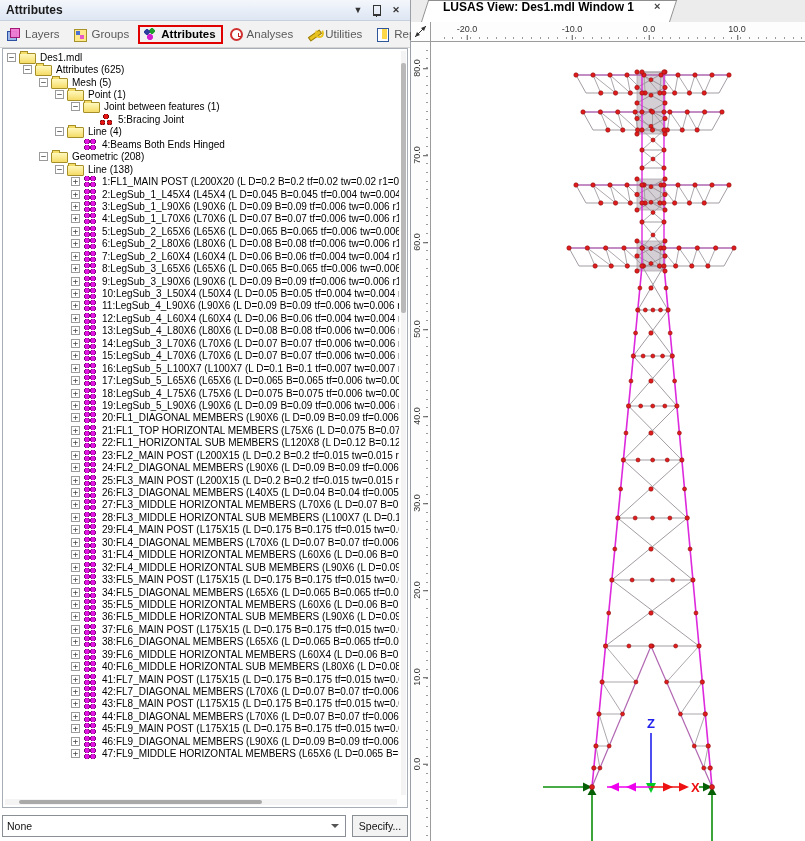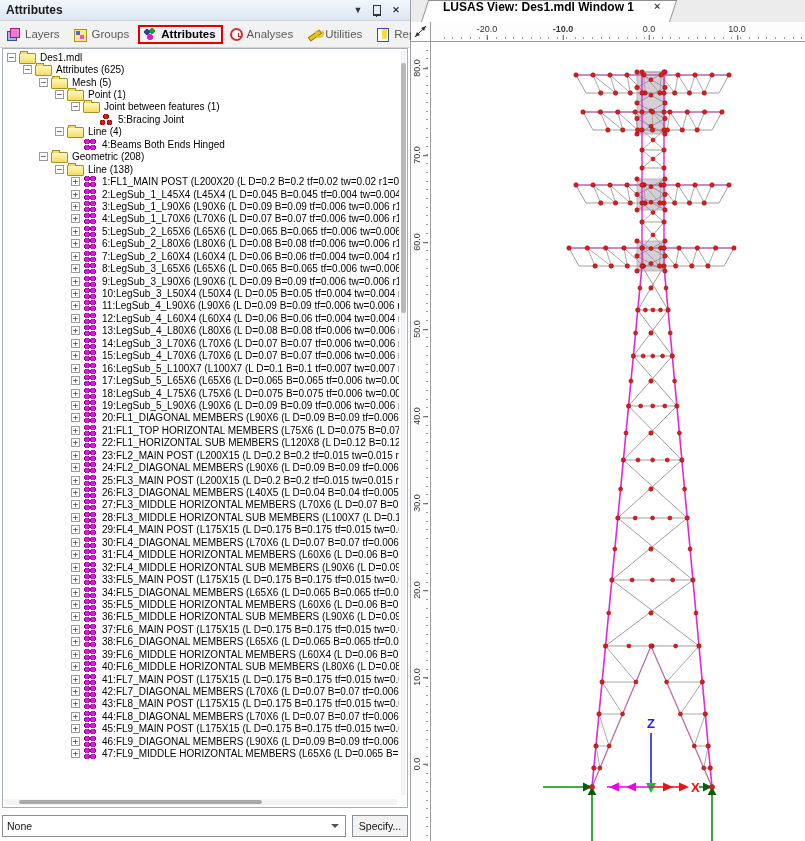--- a/index.html
+++ b/index.html
@@ -435,22 +435,22 @@
       </div>
     </div>
     <div id="corner">
       <svg width="19" height="19">
         <line x1="4" y1="15" x2="15" y2="4" stroke="#333" stroke-width="1"></line>
         <polygon points="15,4 10,6 13,9" fill="#333"></polygon>
         <polygon points="4,15 9,13 6,10" fill="#333"></polygon>
       </svg>
     </div>
     <div id="ruler-x">
-        <span class="rxl" style="left: 56px;">-20.0</span>
-        <span class="rxl" style="left: 132px; font-weight: bold;">-10.0</span>
+        <span class="rxl" style="left: 36px;">-20.0</span>
+        <span class="rxl" style="left: 141px;">-10.0</span>
         <span class="rxl" style="left: 218px;">0.0</span>
         <span class="rxl" style="left: 306px;">10.0</span>
       </div>
     <div id="ruler-y">
         <span class="ryl" style="top: 26px;"><span>80.0</span></span>
         <span class="ryl" style="top: 113px;"><span>70.0</span></span>
         <span class="ryl" style="top: 200px;"><span>60.0</span></span>
         <span class="ryl" style="top: 287px;"><span>50.0</span></span>
         <span class="ryl" style="top: 374px;"><span>40.0</span></span>
         <span class="ryl" style="top: 461px;"><span>30.0</span></span>

